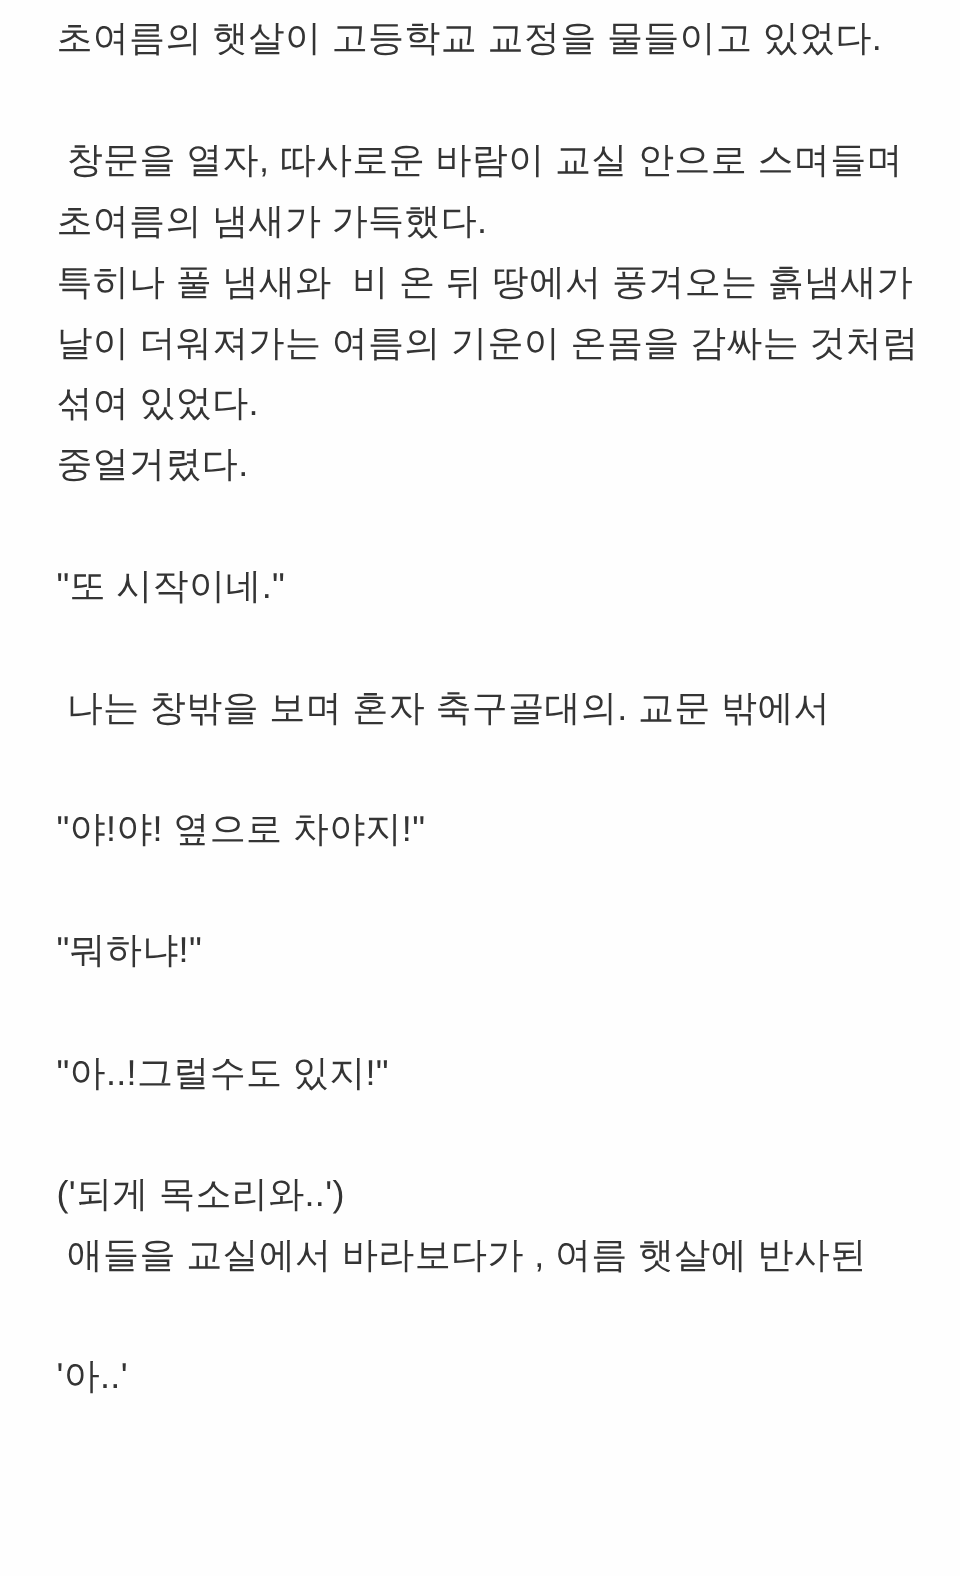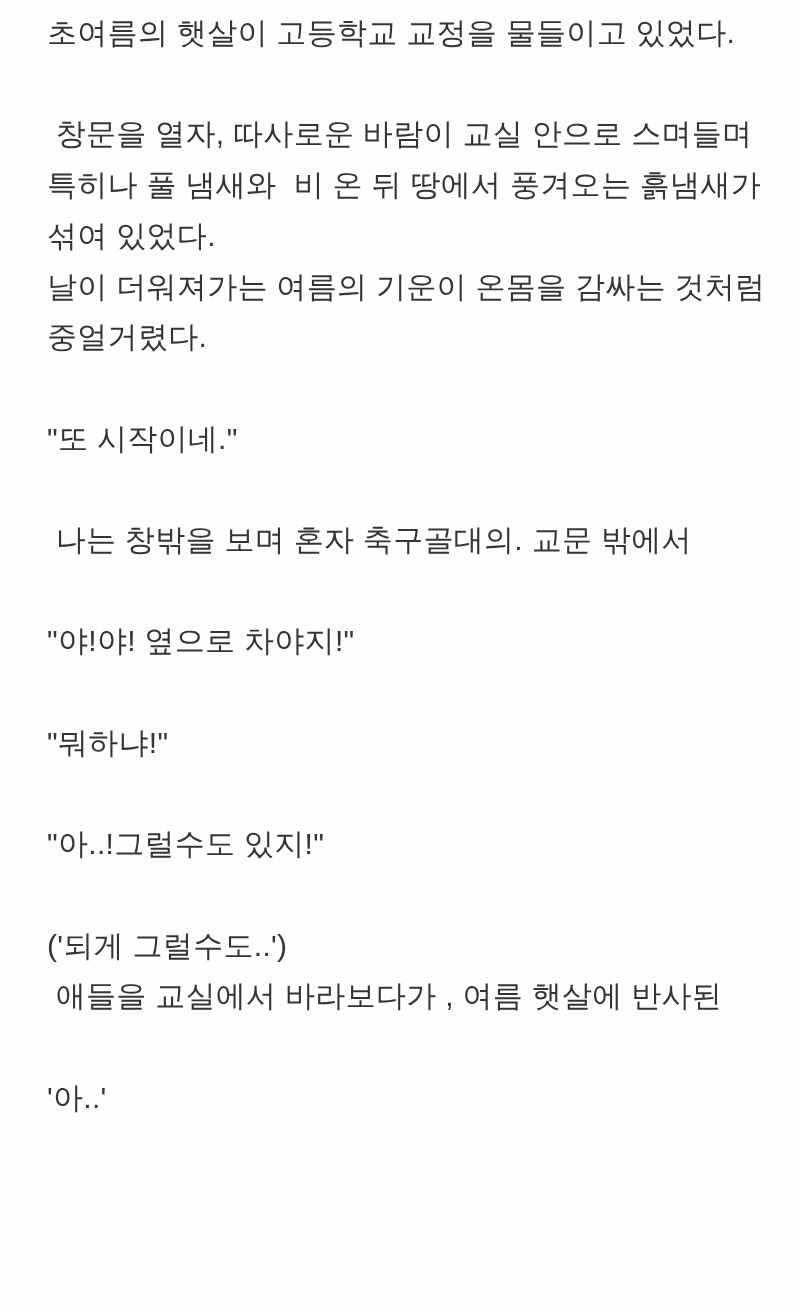--- a/index.html
+++ b/index.html
@@ -27,32 +27,33 @@
     font-weight: 400;
   }
 </style>
 </head>
 <body>
 
 <div class="text-page">
   <div class="line">초여름의 햇살이 고등학교 교정을 물들이고 있었다.</div>
   <div class="line"></div>
   <div class="line"> 창문을 열자, 따사로운 바람이 교실 안으로 스며들며</div>
+  <div class="line">초여름의 냄새가 가득했다.</div>
   <div class="line">특히나 풀 냄새와  비 온 뒤 땅에서 풍겨오는 흙냄새가</div>
+  <div class="line">날이 더워져가는 여름의 기운이 온몸을 감싸는 것처럼</div>
   <div class="line">섞여 있었다.</div>
-  <div class="line">날이 더워져가는 여름의 기운이 온몸을 감싸는 것처럼</div>
   <div class="line">중얼거렸다.</div>
   <div class="line"></div>
   <div class="line">"또 시작이네."</div>
   <div class="line"></div>
   <div class="line"> 나는 창밖을 보며 혼자 축구골대의. 교문 밖에서</div>
   <div class="line"></div>
   <div class="line">"야!야! 옆으로 차야지!"</div>
   <div class="line"></div>
   <div class="line">"뭐하냐!"</div>
   <div class="line"></div>
   <div class="line">"아..!그럴수도 있지!"</div>
   <div class="line"></div>
-  <div class="line">('되게 그럴수도..')</div>
+  <div class="line">('되게 목소리와..')</div>
   <div class="line"> 애들을 교실에서 바라보다가 , 여름 햇살에 반사된</div>
   <div class="line"></div>
   <div class="line">'아..'</div>
 </div>
 
 </body></html>

